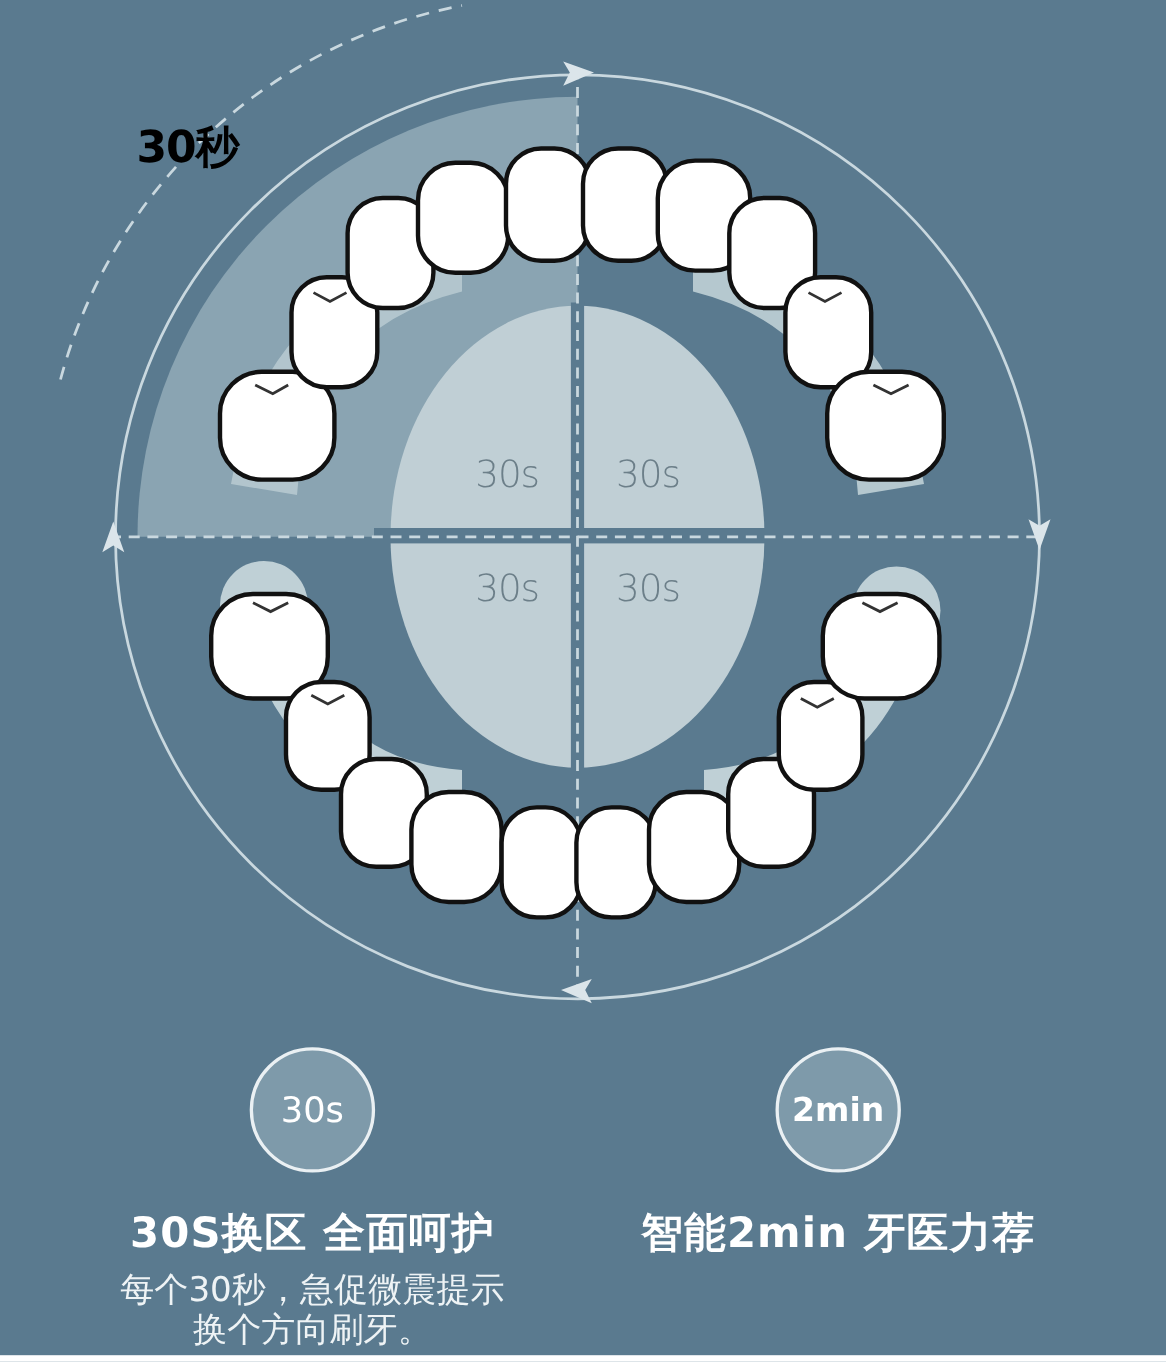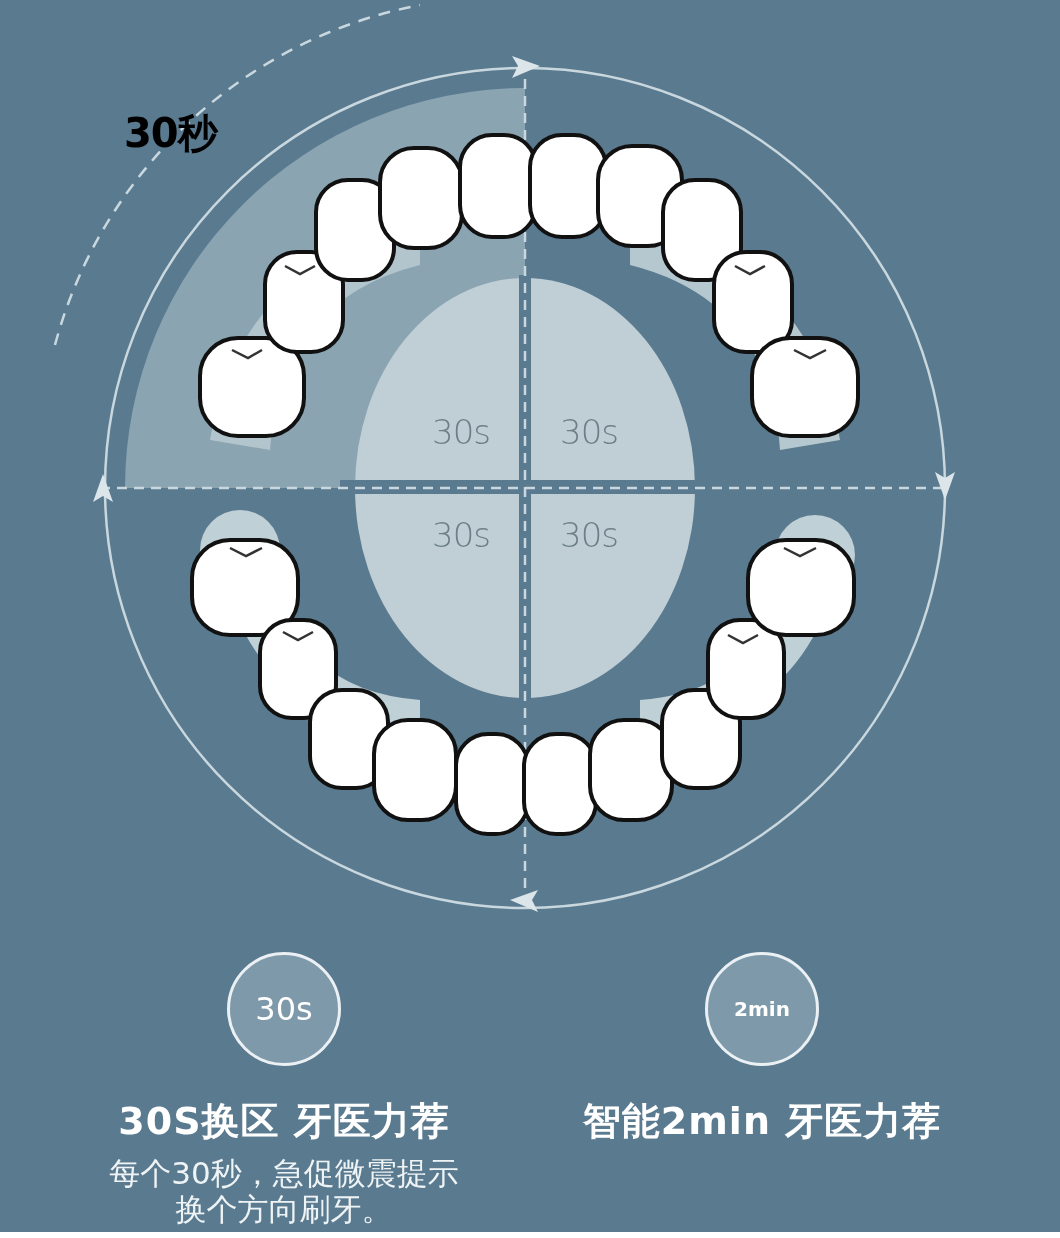--- a/index.html
+++ b/index.html
@@ -24,21 +24,21 @@
     }
     .feature {
       position: absolute; width: 440px; text-align: center; color: #ffffff;
     }
     .badge {
       width: 114px; height: 114px; margin: 0 auto; border-radius: 50%;
       border: 3px solid #eaf0f3; background: #7e9aaa;
       display: flex; align-items: center; justify-content: center;
       font-size: 32px; color: #ffffff; box-sizing: border-box;
     }
-    .badge.min { font-size: 20px; font-weight: bold; }
+    .badge.min { font-size: 30px; font-weight: bold; }
     .feature-title { margin-top: 30px; font-size: 38px; font-weight: bold; letter-spacing: 1px; }
     .feature-desc { margin-top: 8px; font-size: 31px; line-height: 36px; color: #eef3f5; }
   </style>
 </head>
 <body>
 
 <div class="canvas">
 
   <svg class="diagram" width="1060" height="960" viewBox="0 0 1060 960">
     <defs>
@@ -119,21 +119,21 @@
 
   <div class="label-30sec">30秒</div>
 
   <div class="quad-label" style="left:432px; top:412px;">30s</div>
   <div class="quad-label" style="left:560px; top:412px;">30s</div>
   <div class="quad-label" style="left:432px; top:515px;">30s</div>
   <div class="quad-label" style="left:560px; top:515px;">30s</div>
 
   <div class="feature" style="left:64px; top:952px;">
     <div class="badge">30s</div>
-    <div class="feature-title">30S换区 牙医力荐</div>
+    <div class="feature-title">30S换区 全面呵护</div>
     <div class="feature-desc">每个30秒，急促微震提示</div>
     <div class="feature-desc" style="margin-top:0">换个方向刷牙。</div>
   </div>
 
   <div class="feature" style="left:542px; top:952px;">
     <div class="badge min">2min</div>
     <div class="feature-title">智能2min 牙医力荐</div>
   </div>
 </div>
 

